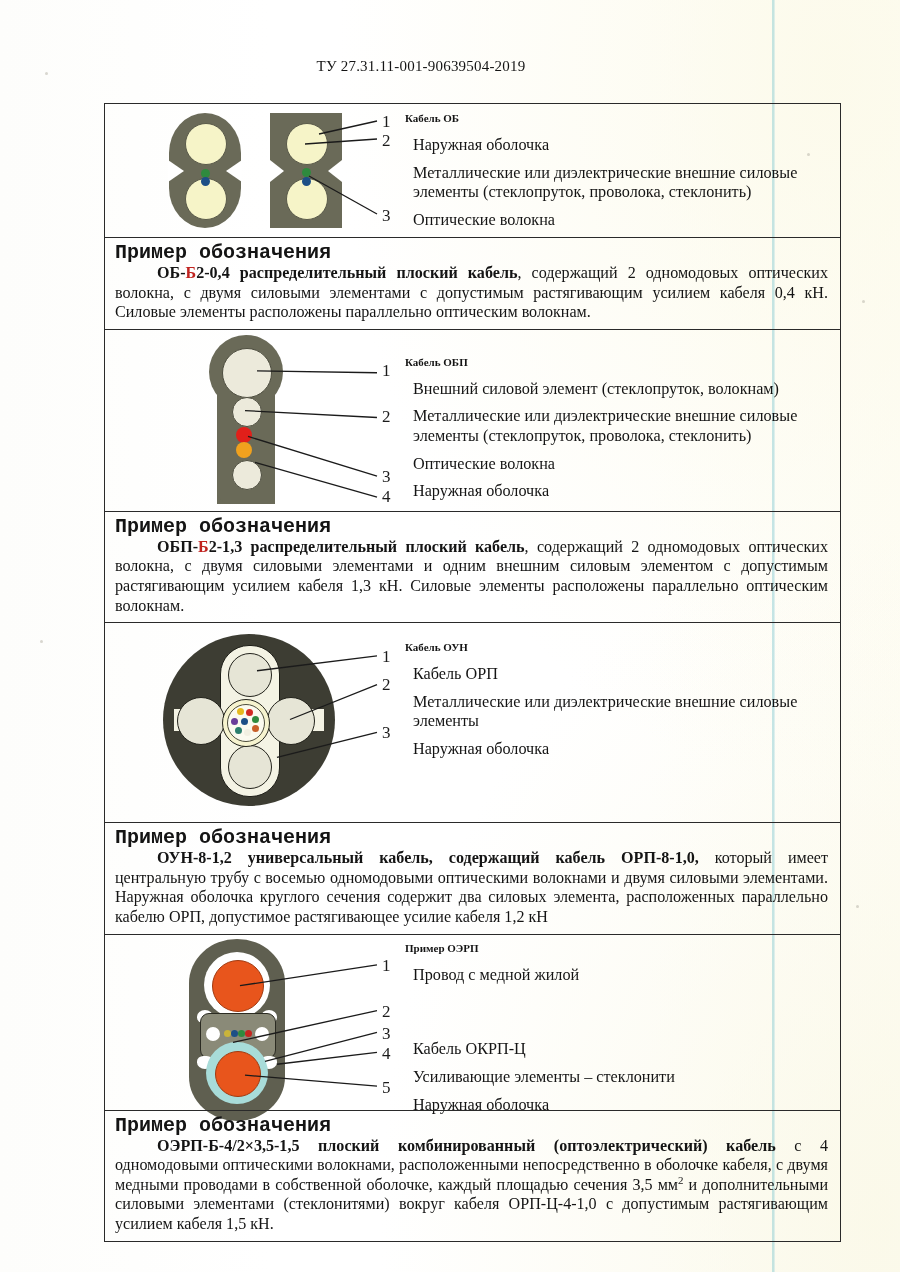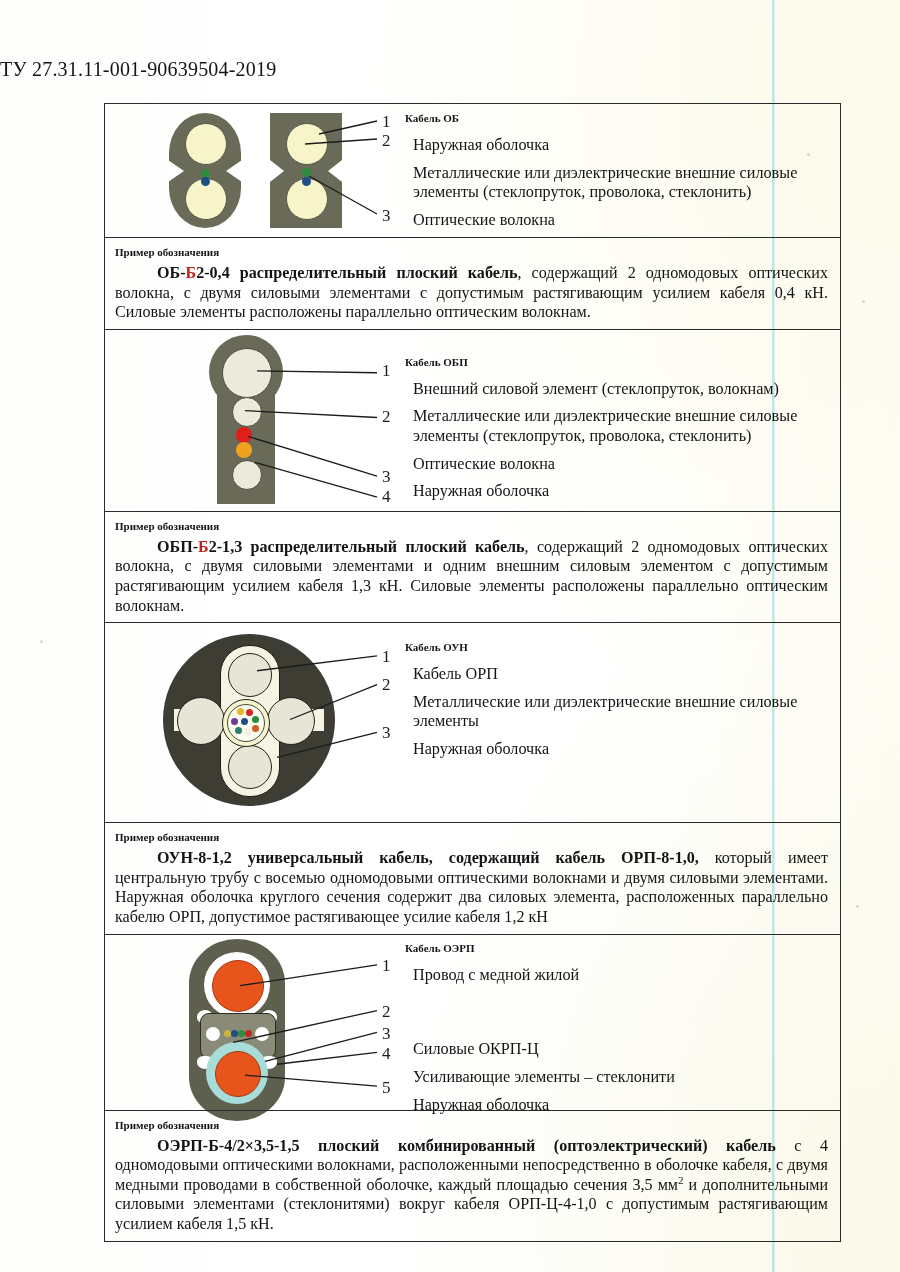--- a/index.html
+++ b/index.html
@@ -38,23 +38,23 @@
   }
   .scanline.b { left: 774px; width: 1px; background: rgba(150, 210, 218, 0.3); }
 
   .speck { position: absolute; background: #b9b6ac; border-radius: 50%; opacity: .55; }
 
   
   .doc-header {
     position: absolute;
     left: 0; right: 0;
     top: 58px;
-    text-align: left;
+    text-align: center;
     padding-right: 58px;
-    font-size: 20px;
+    font-size: 15px;
     letter-spacing: .2px;
     white-space: nowrap;
   }
 
   
   .table {
     position: absolute;
     left: 104px;
     top: 103px;
     width: 737px;
@@ -106,23 +106,24 @@
     position: absolute;
     left: 0; top: 0;
     width: 100%; height: 100%;
     pointer-events: none;
   }
 
   
   .ex-row { padding: 5px 12px 7px 10px; }
   .ex-title {
     font-weight: bold;
-    font-size: 11px;
+    font-size: 20px;
     line-height: 19px;
     margin: 0 0 1px 0;
+    font-family: Liberation Mono, monospace;
   }
   .ex-body {
     font-size: 16.1px;
     line-height: 19.6px;
     margin: 0;
     text-align: justify;
     text-indent: 42px;
     hyphens: manual;
   }
   .ex-body b { font-weight: bold; }
@@ -395,25 +396,25 @@
         </svg>
       </div>
 
       <div class="num" style="left:277px; top:22px;">1</div>
       <div class="num" style="left:277px; top:68px;">2</div>
       <div class="num" style="left:277px; top:90px;">3</div>
       <div class="num" style="left:277px; top:110px;">4</div>
       <div class="num" style="left:277px; top:144px;">5</div>
 
       <div class="label-cell" style="padding-top:3px;">
-        <p class="cap-title">Кабель ОЭРП</p>
+        <p class="cap-title">Пример ОЭРП</p>
         <p class="cap-line">Провод  с медной жилой</p>
         <div class="cap-gap"></div>
         <div class="cap-gap"></div>
-        <p class="cap-line">Силовые ОКРП-Ц</p>
+        <p class="cap-line">Кабель ОКРП-Ц</p>
         <p class="cap-line">Усиливающие элементы – стеклонити</p>
         <p class="cap-line">Наружная оболочка</p>
         <div class="cap-gap"></div>
       </div>
     </div>
 
     <div class="row ex-row">
       <p class="ex-title">Пример обозначения</p>
       <p class="ex-body"><b><span>ОЭРП-Б-4/2×3,5-1,5</span><span> плоский комбинированный (оптоэлектрический) кабель</span></b><span> с  4 одномодовыми оптическими волокнами, расположенными непосредственно в оболочке кабеля, с двумя медными проводами в собственной оболочке, каждый площадью сечения 3,5 мм</span><sup>2</sup><span> и дополнительными силовыми  элементами (стеклонитями) вокруг кабеля ОРП-Ц-4-1,0 с допустимым растягивающим усилием кабеля 1,5 кН.</span></p>
     </div>

